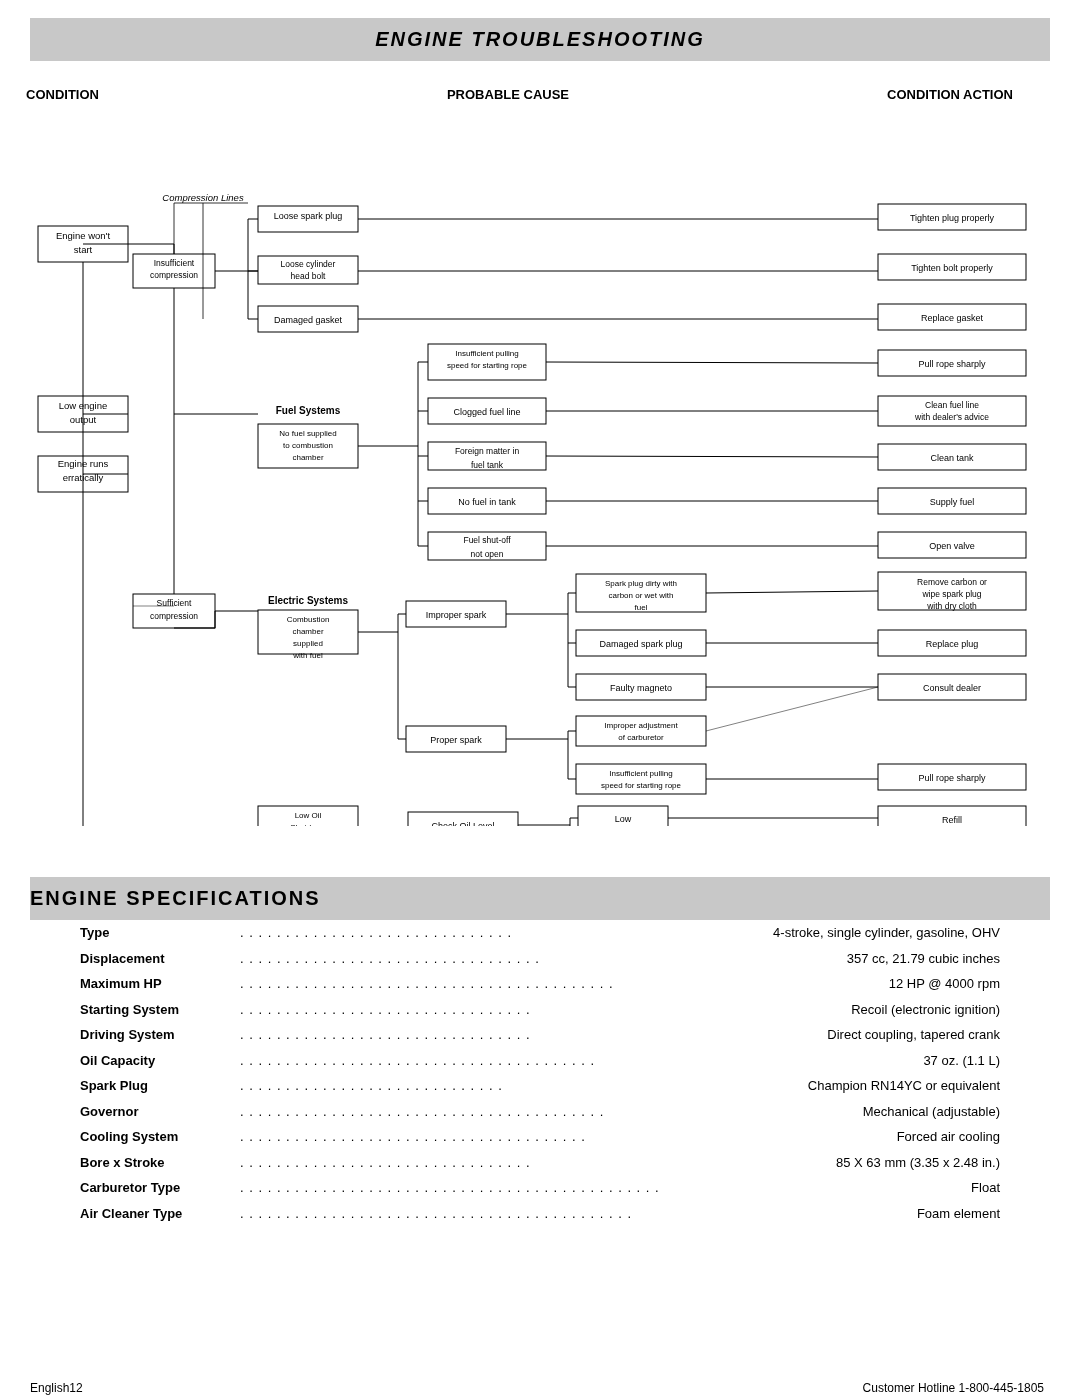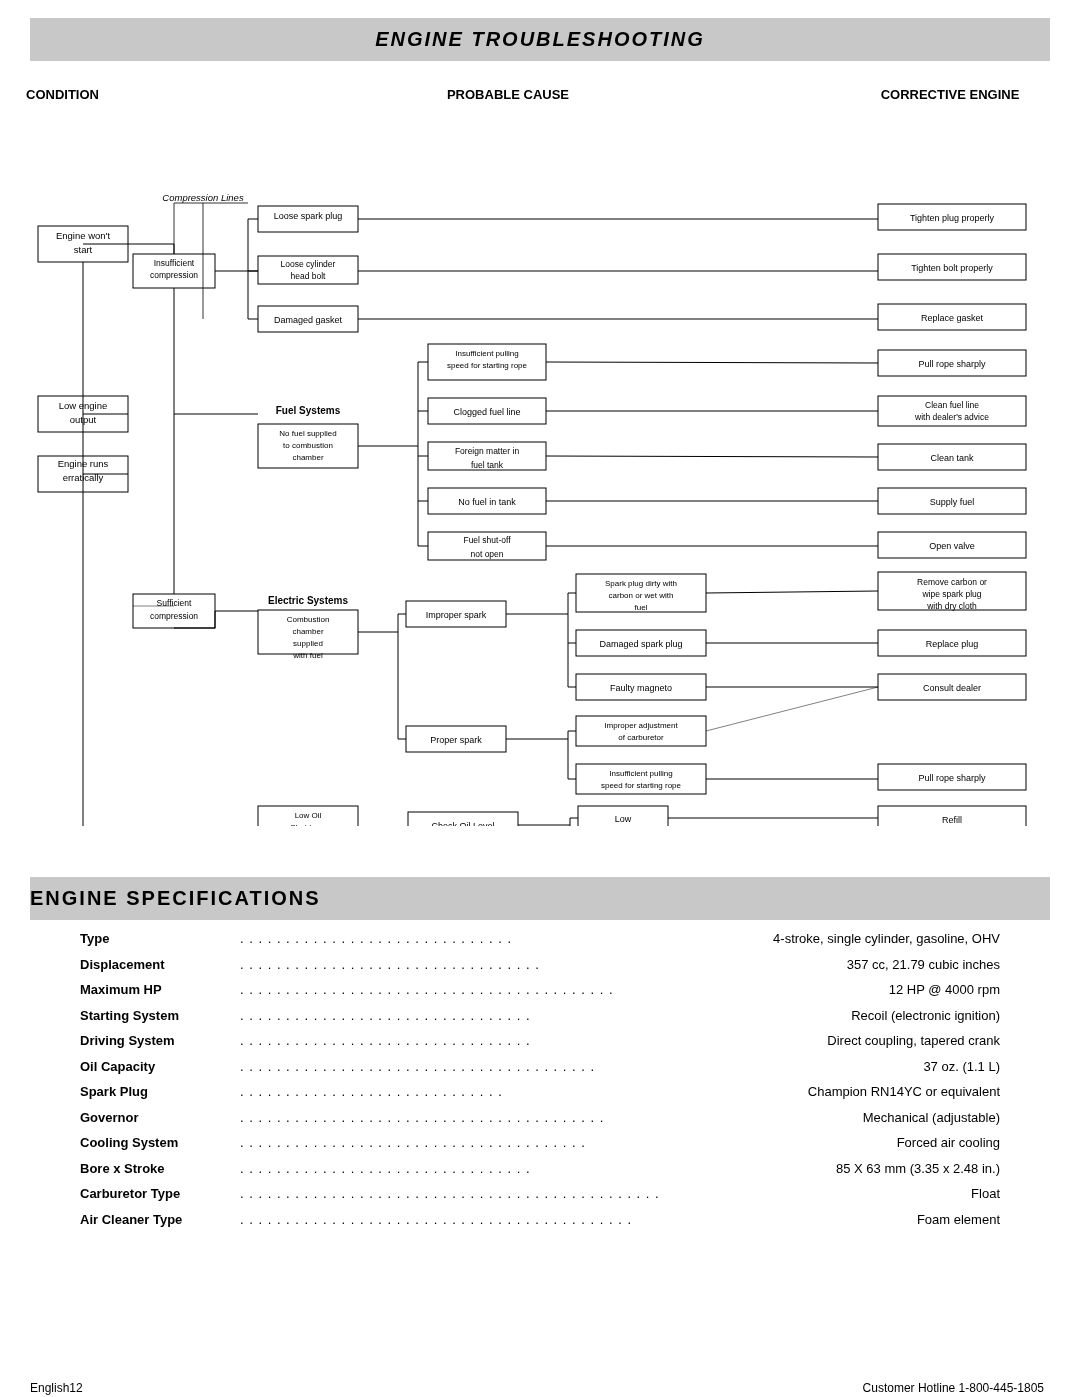--- a/index.html
+++ b/index.html
@@ -69,21 +69,21 @@
     }
     .specs-header h2 {
       font-size: 20px;
       font-weight: bold;
       letter-spacing: 2px;
       text-transform: uppercase;
       color: #000;
     }
 
     .specs-table {
-      margin: 6px 80px 0 80px;
+      margin: 0 80px 0 80px;
     }
     .spec-row {
       display: flex;
       padding: 3px 0;
       font-size: 13px;
       line-height: 1.5;
     }
     .spec-label {
       font-weight: bold;
       width: 160px;
@@ -120,21 +120,21 @@
 
   <div class="section-header">
     <h2>ENGINE TROUBLESHOOTING</h2>
   </div>
 
   <div class="diagram-area">
     
     <div class="col-headers">
       <div class="col-condition">CONDITION</div>
       <div class="col-probable">PROBABLE CAUSE</div>
-      <div class="col-corrective">CORRECTIVE ENGINE</div>
+      <div class="col-corrective">CONDITION ACTION</div>
     </div>
 
     
     <svg class="diagram-svg" viewBox="0 0 1020 720" xmlns="http://www.w3.org/2000/svg" font-family="Arial, sans-serif" font-size="10">
 
       <rect x="10" y="120" width="90" height="36" fill="white" stroke="black" stroke-width="1"></rect>
       <text x="55" y="133" text-anchor="middle" font-size="9.5">Engine won't</text>
       <text x="55" y="147" text-anchor="middle" font-size="9.5">start</text>
 
       <rect x="10" y="290" width="90" height="36" fill="white" stroke="black" stroke-width="1"></rect>

